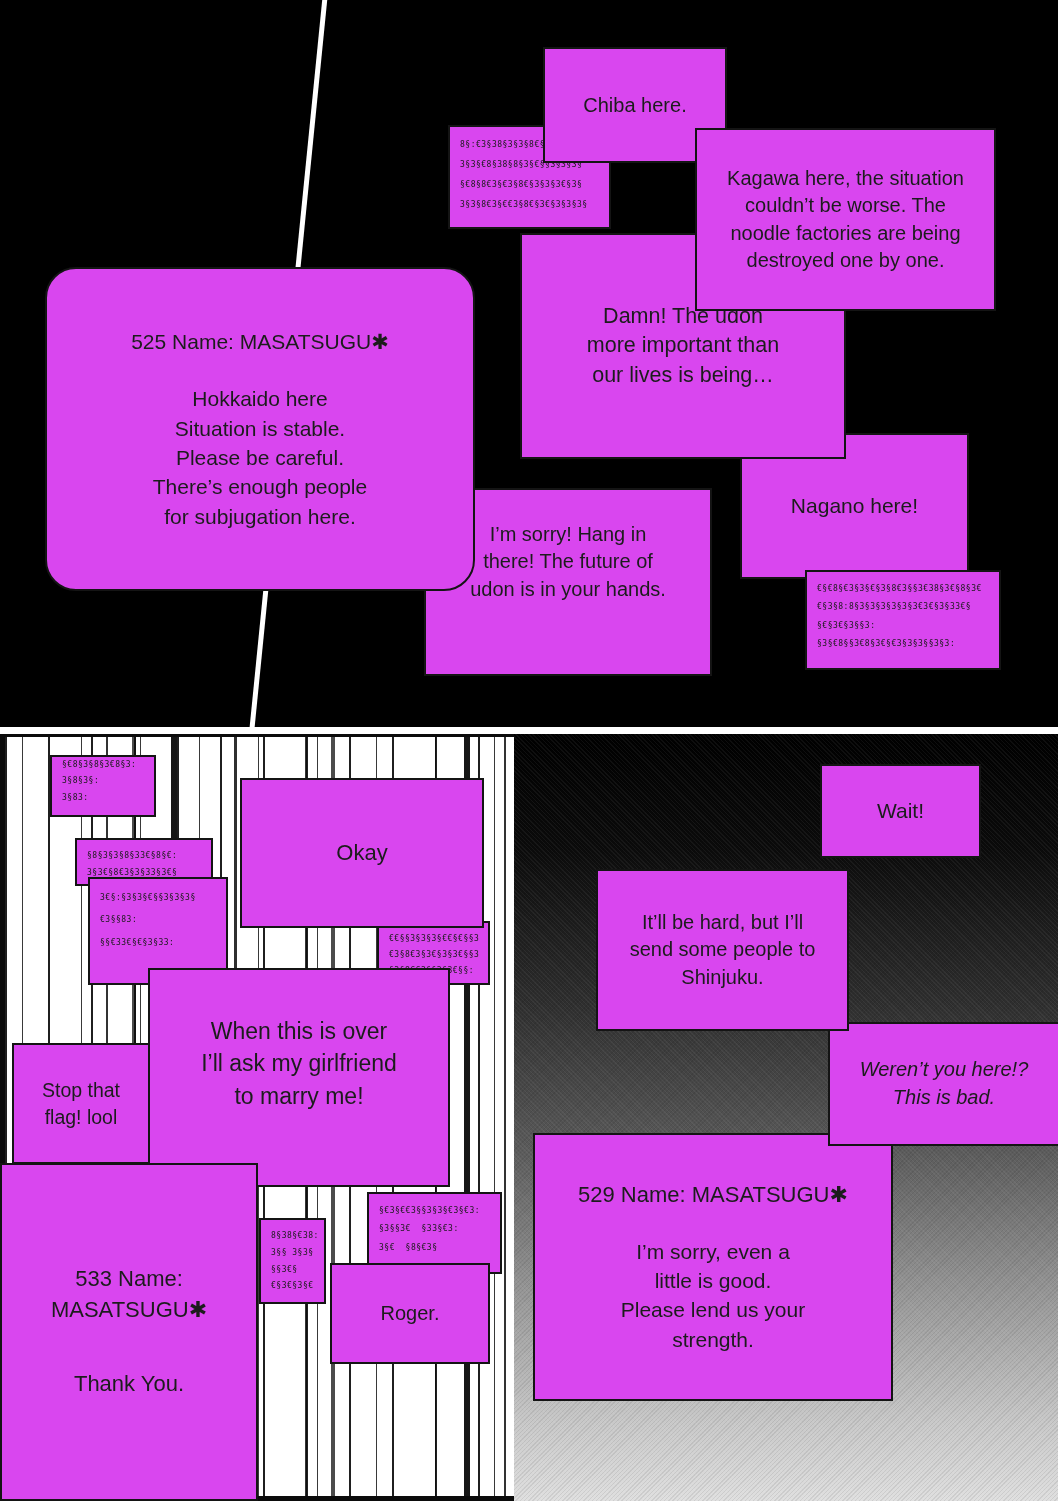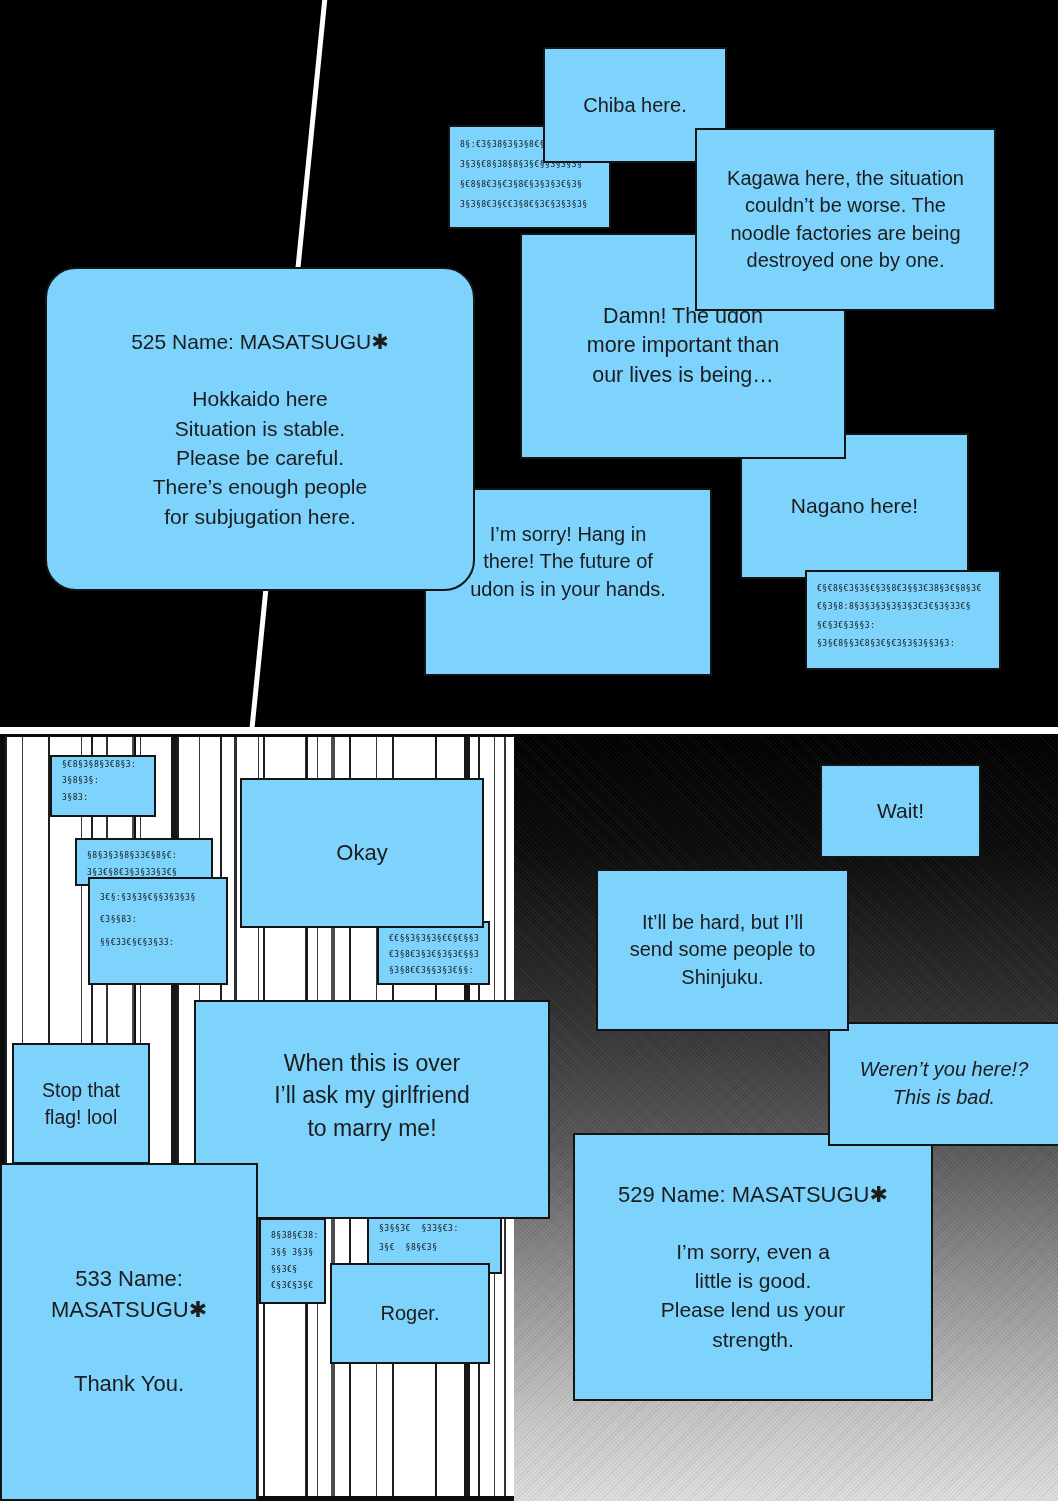--- a/index.html
+++ b/index.html
@@ -18,21 +18,21 @@
       repeating-linear-gradient(90deg, transparent 0 17px, rgba(22,22,22,.85) 17px 18px, transparent 18px 59px),
       repeating-linear-gradient(90deg, transparent 0 101px, rgba(0,0,0,.8) 101px 103px, transparent 103px 127px, rgba(0,0,0,.7) 127px 131px, transparent 131px 199px),
       repeating-linear-gradient(90deg, transparent 0 166px, rgba(10,10,10,.95) 166px 172px, transparent 172px 229px, rgba(10,10,10,.85) 229px 232px, transparent 232px 293px);}
   .panel-br{position:absolute;left:514px;top:734px;width:544px;height:767px;z-index:0;
     background:linear-gradient(180deg,#000000 0%,#0b0b0b 15%,#2e2e2e 35%,#5a5a5a 54%,#9a9a9a 74%,#c9c9c9 90%,#dfdfdf 100%);}
   .panel-br::after{content:"";position:absolute;inset:0;
     background-image:
       repeating-linear-gradient(45deg, rgba(255,255,255,.05) 0 1px, transparent 1px 3px),
       repeating-linear-gradient(135deg, rgba(0,0,0,.08) 0 1px, transparent 1px 3px);}
   
-  .box{position:absolute;background:#7dd3fc;border:2px solid #141414;box-sizing:border-box;
+  .box{position:absolute;background:#d946ef;border:2px solid #141414;box-sizing:border-box;
        display:flex;flex-direction:column;align-items:center;justify-content:center;
        text-align:center;z-index:2;}
   .t{white-space:pre-line;}
   .title{display:block;white-space:pre-line;}
   .body{display:block;white-space:pre-line;}
   .scribble{justify-content:flex-start;align-items:flex-start;text-align:left;
        font-family:"DejaVu Sans Mono",monospace;font-size:8px;letter-spacing:.5px;
        color:#1a1a1a;padding:8px 10px;white-space:pre;overflow:hidden;line-height:2.3;}
 </style>
 </head>
@@ -117,21 +117,21 @@
   <div class="box" style="left:240px;top:778px;width:244px;height:150px;font-size:22px;z-index:5;">
     <span class="t">Okay</span>
   </div>
 
   <div class="box scribble" style="left:377px;top:921px;width:113px;height:64px;z-index:4;line-height:2.0;">
     <span>€€§§3§3§3§€€§€§§3
 €3§8€3§3€§3§3€§§3
 §3§8€€3§§3§3€§§:</span>
   </div>
 
-  <div class="box" style="left:148px;top:1000px;width:356px;height:219px;font-size:23px;line-height:1.4;padding-bottom:28px;z-index:6;margin-left:46px;">
+  <div class="box" style="left:148px;top:968px;width:302px;height:219px;font-size:23px;line-height:1.4;padding-bottom:28px;z-index:6;">
     <span class="t">When this is over
 I’ll ask my girlfriend
 to marry me!</span>
   </div>
 
   <div class="box" style="left:12px;top:1043px;width:138px;height:121px;font-size:19.5px;line-height:1.35;z-index:3;">
     <span class="t">Stop that
 flag! lool</span>
   </div>
 
@@ -165,21 +165,21 @@
 
   <div class="box" style="left:820px;top:764px;width:161px;height:94px;font-size:21px;z-index:2;">
     <span class="t">Wait!</span>
   </div>
 
   <div class="box" style="left:828px;top:1022px;width:232px;height:124px;font-size:20px;line-height:1.38;z-index:3;font-style:italic;">
     <span class="t">Weren’t you here!?
 This is bad.</span>
   </div>
 
-  <div class="box" style="left:533px;top:1133px;width:360px;height:268px;font-size:21px;line-height:1.4;z-index:2;margin-left:40px;">
+  <div class="box" style="left:533px;top:1133px;width:360px;height:268px;font-size:21px;line-height:1.4;z-index:2;">
     <span class="title" style="font-size:22px;margin-bottom:26px;">529 Name: MASATSUGU✱</span>
     <span class="body">I’m sorry, even a
 little is good.
 Please lend us your
 strength.</span>
   </div>
 
 </div>
 
 </body></html>

